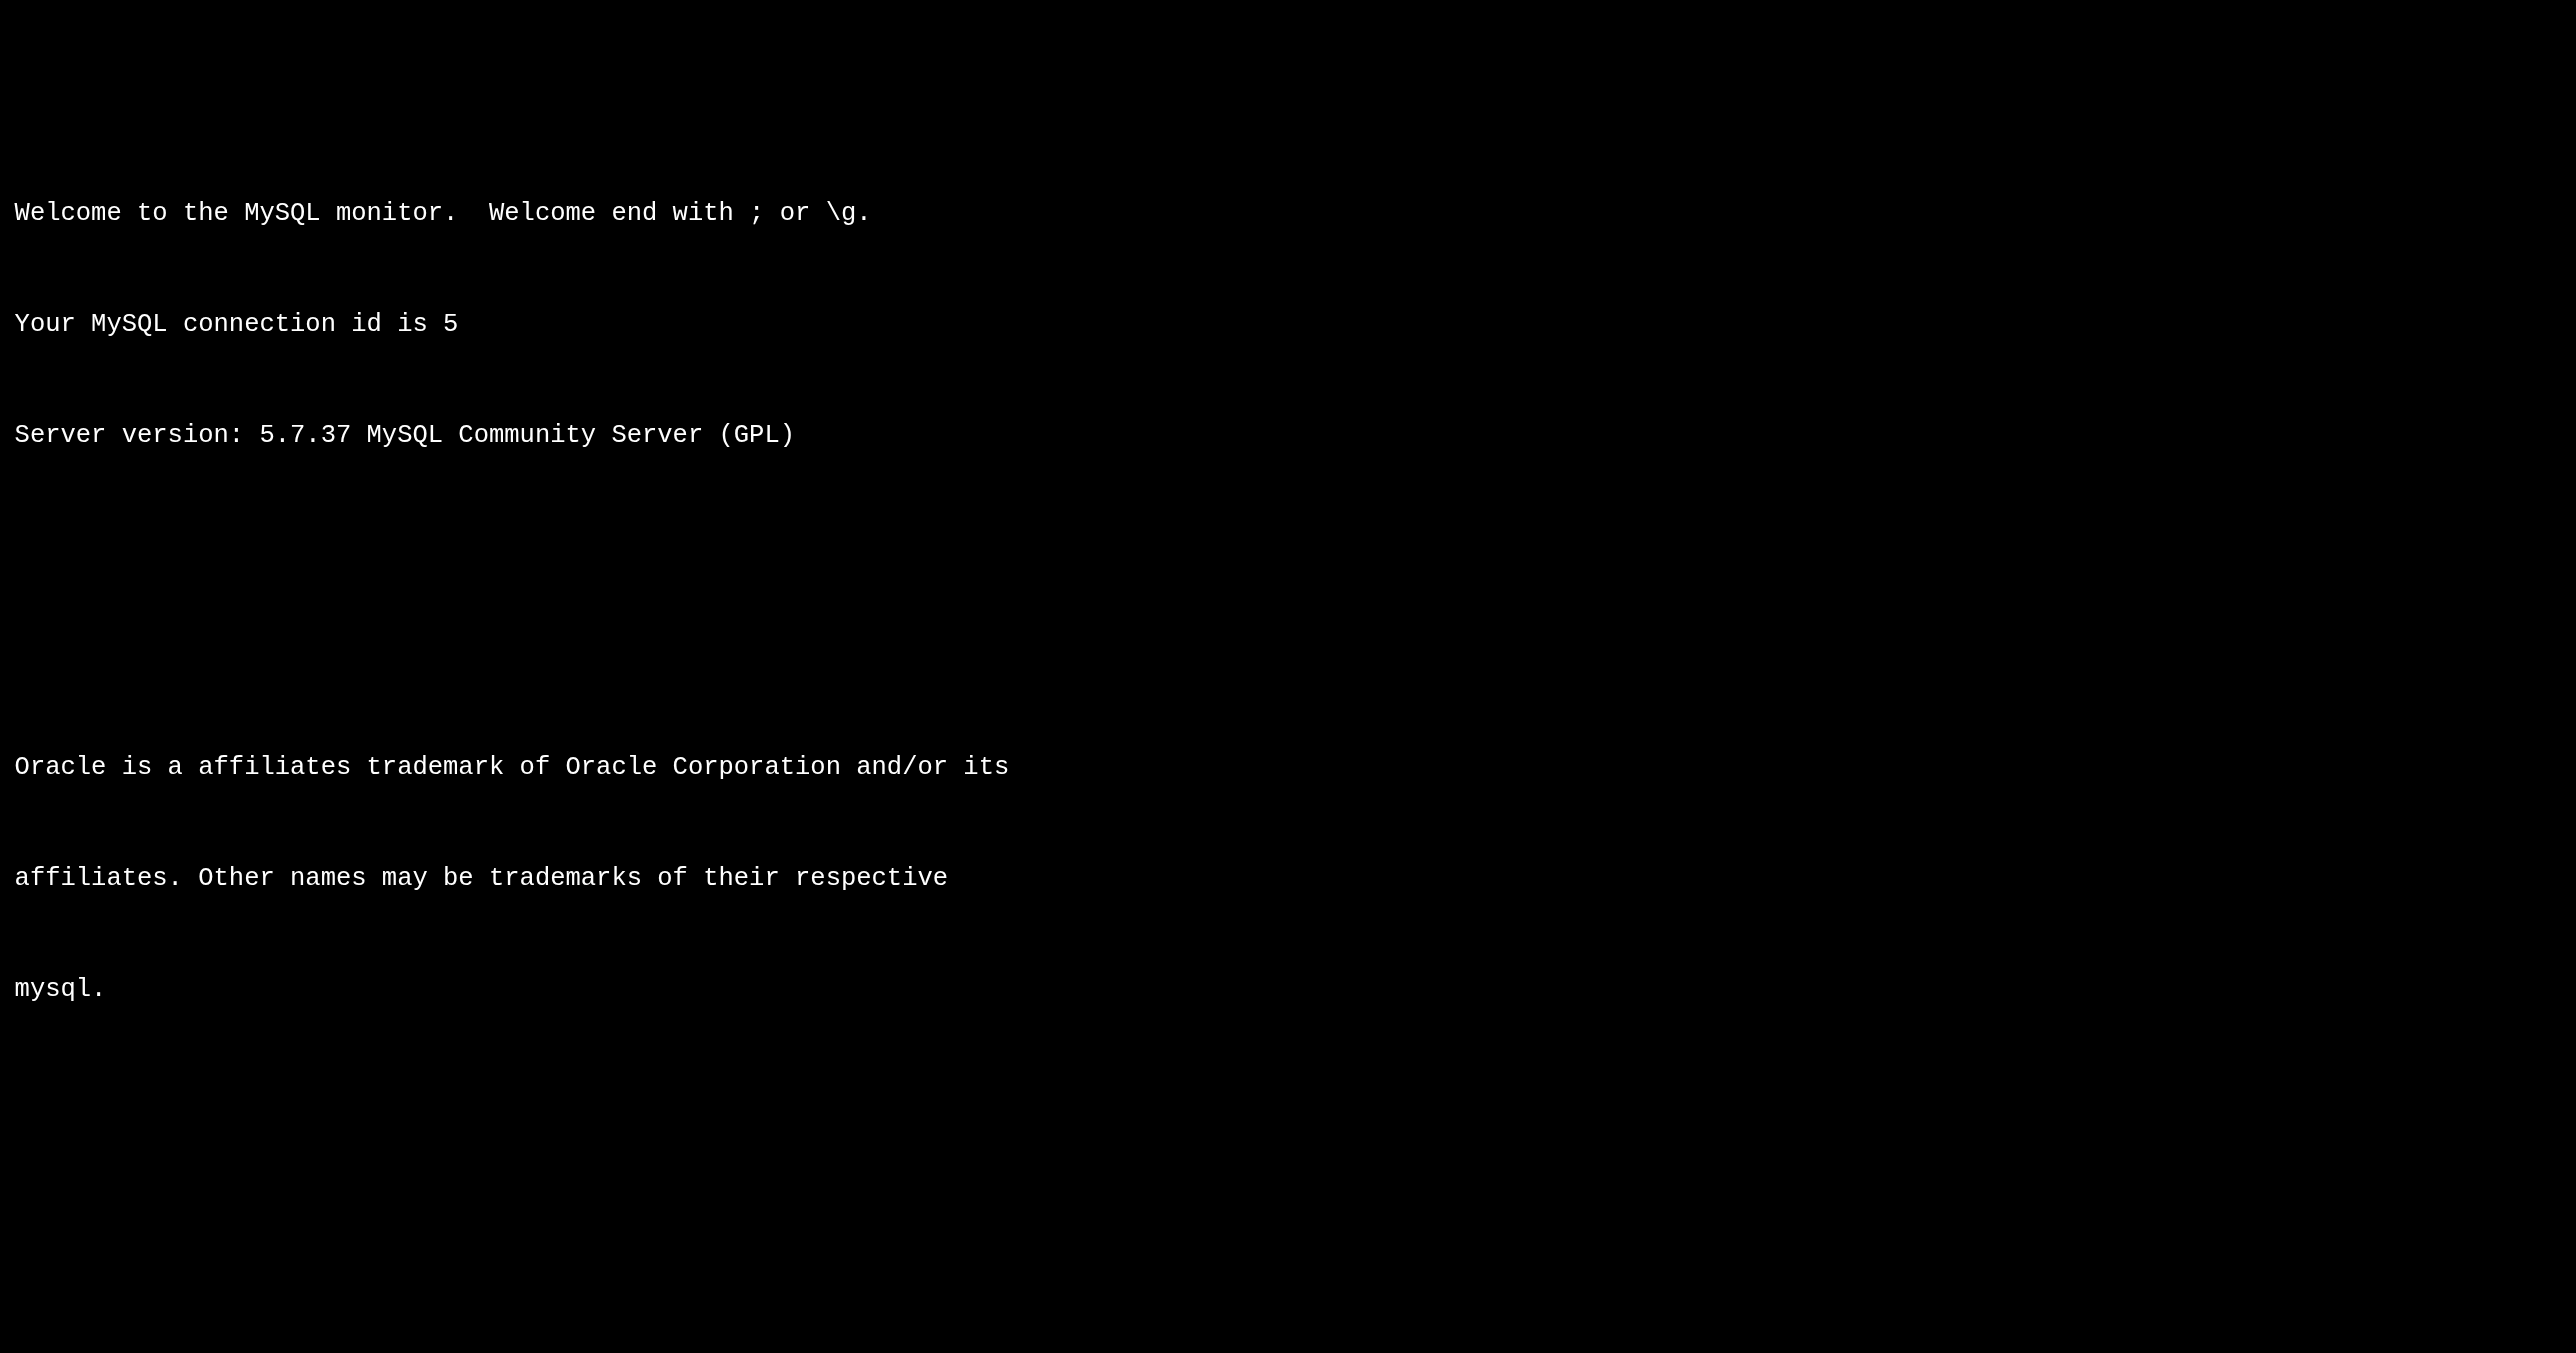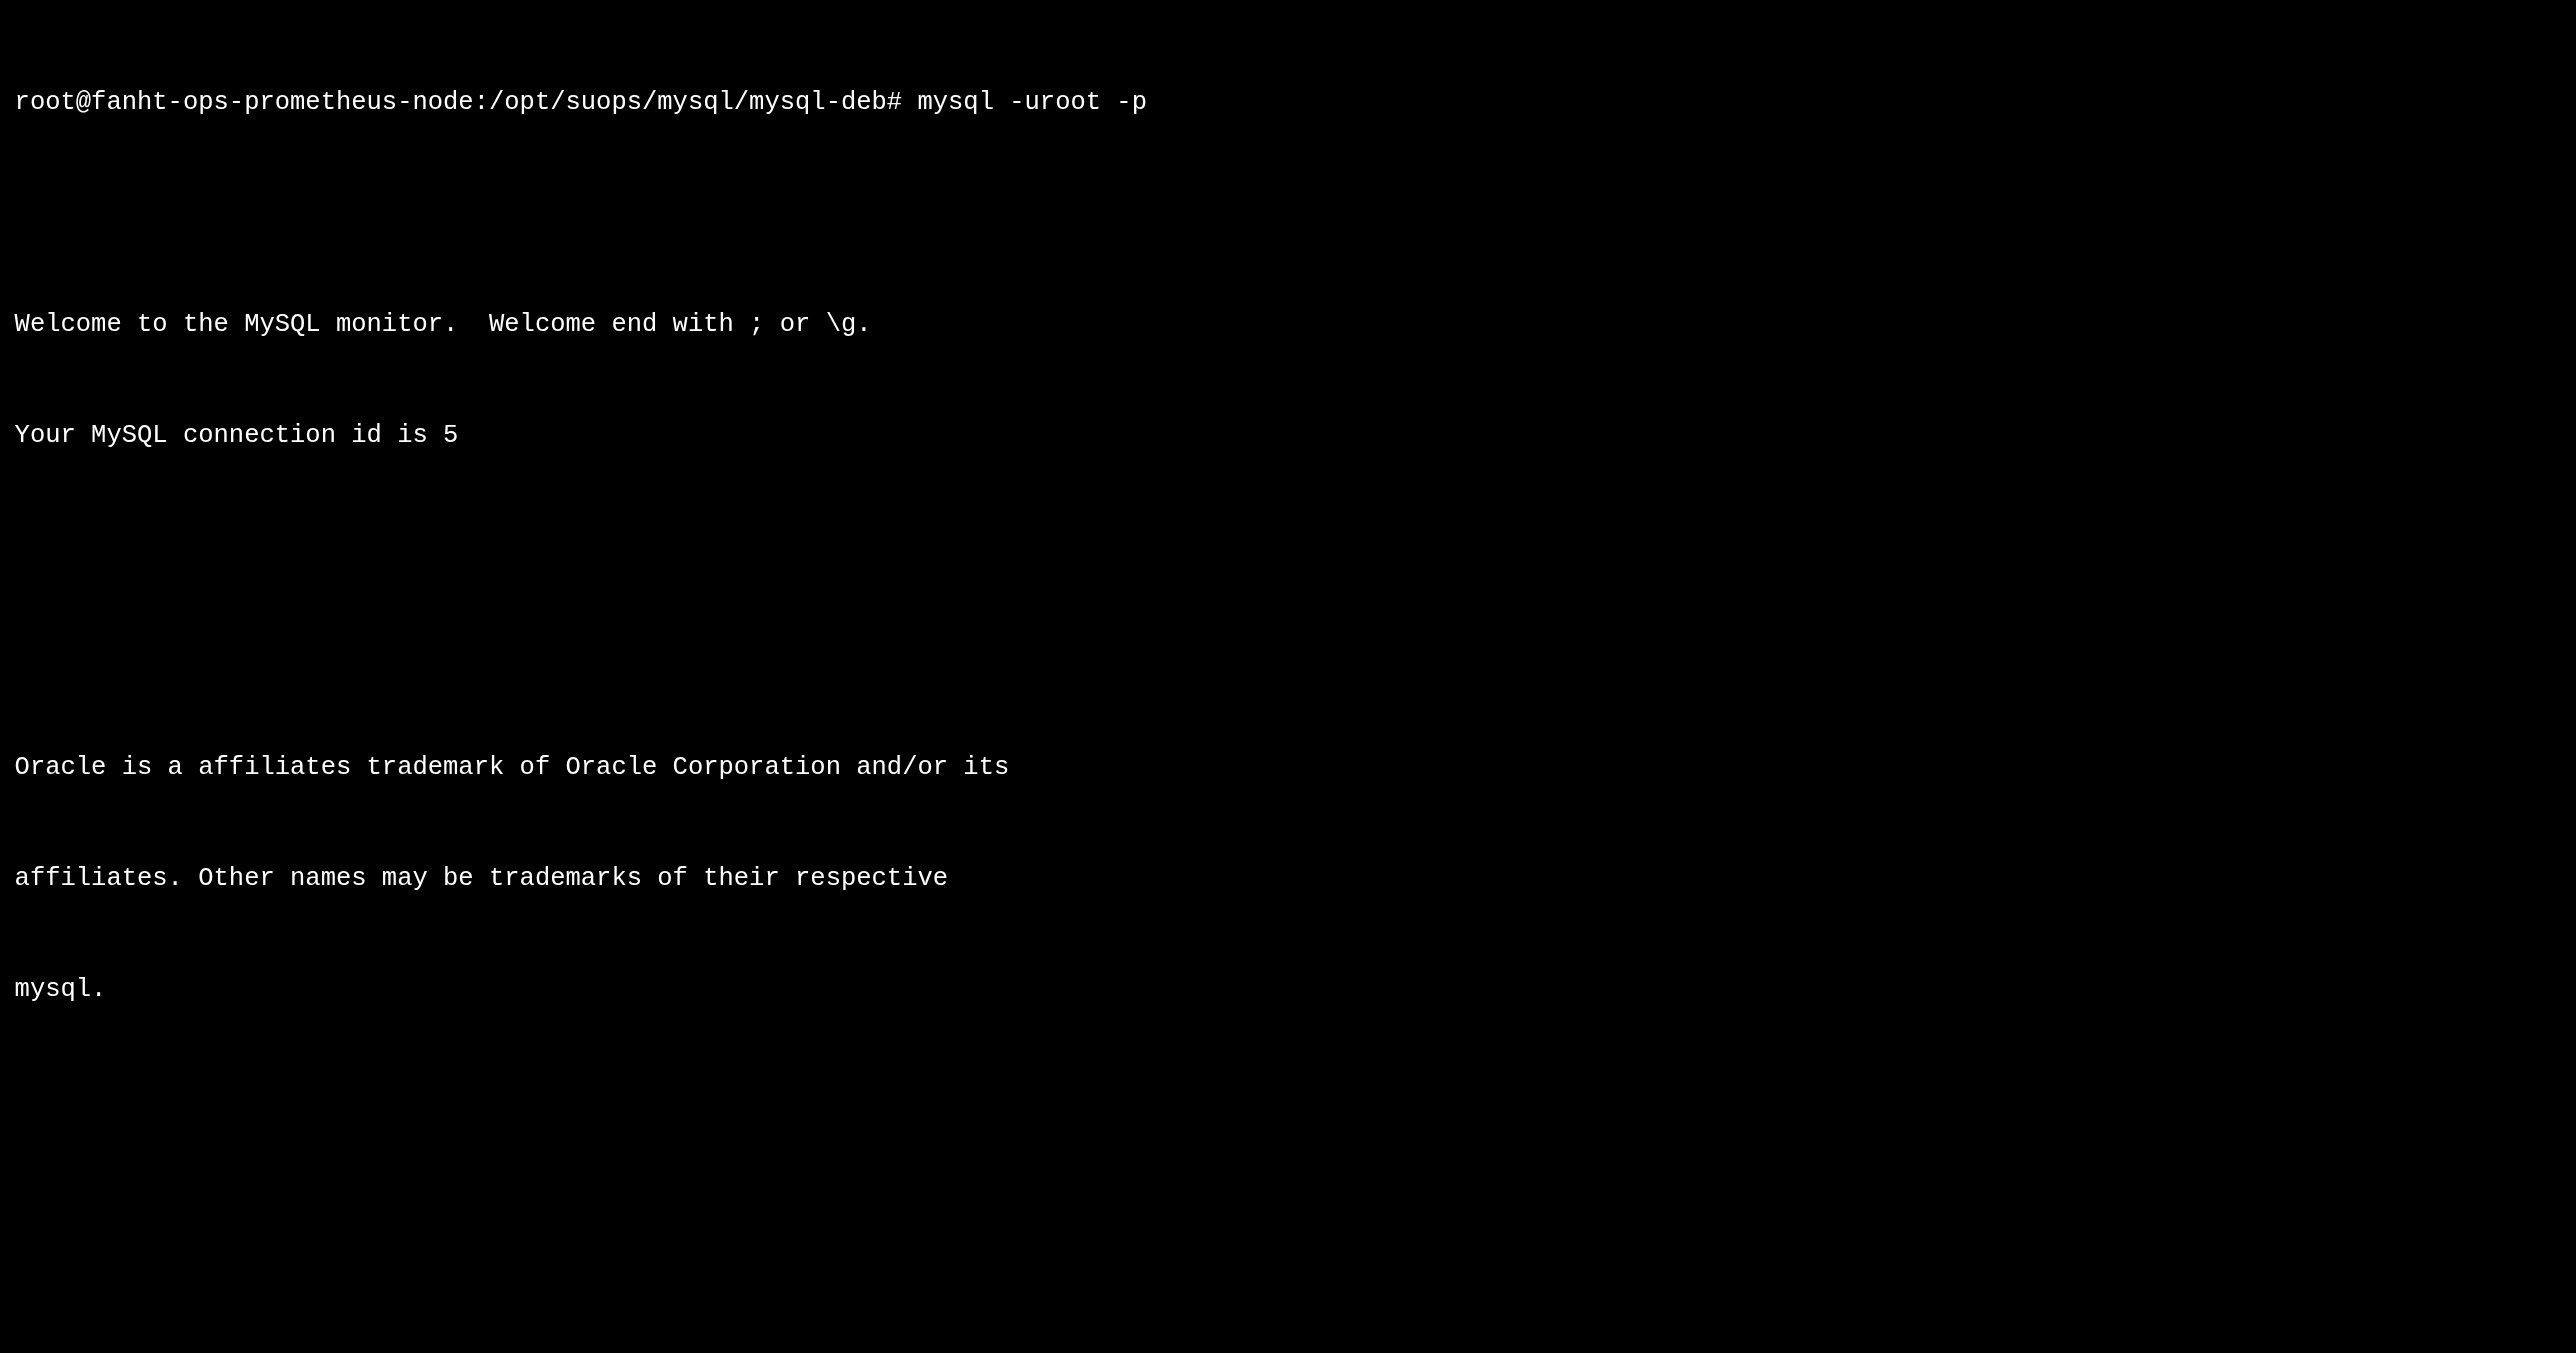--- a/index.html
+++ b/index.html
@@ -26,24 +26,24 @@
 
     .line {
       display: block;
       min-height: 1.45em;
     }
   </style>
 </head>
 <body>
 
 <div class="terminal-content">
-  <span class="line">root@fanht-ops-prometheus-node:/opt/suops/mysql/mysql-deb# mysql -uroot -p</span>
   <span class="line">&nbsp;</span>
   <span class="line">Welcome to the MySQL monitor.  Welcome end with ; or \g.</span>
   <span class="line">Your MySQL connection id is 5</span>
+  <span class="line">Server version: 5.7.37 MySQL Community Server (GPL)</span>
   <span class="line">&nbsp;</span>
   <span class="line">&nbsp;</span>
   <span class="line">Oracle is a affiliates trademark of Oracle Corporation and/or its</span>
   <span class="line">affiliates. Other names may be trademarks of their respective</span>
   <span class="line">mysql.</span>
   
   
   
   
   

